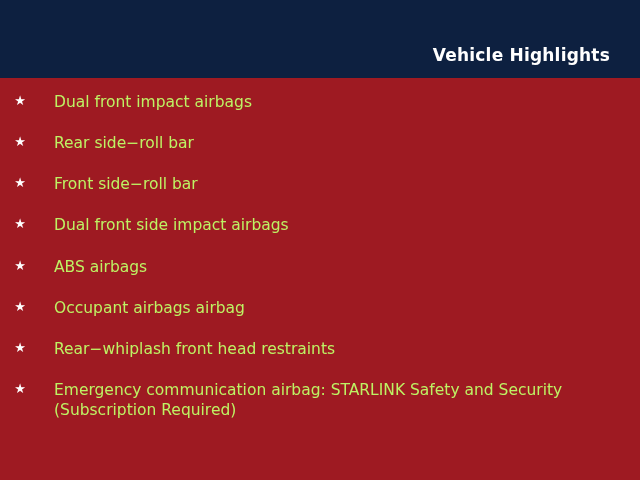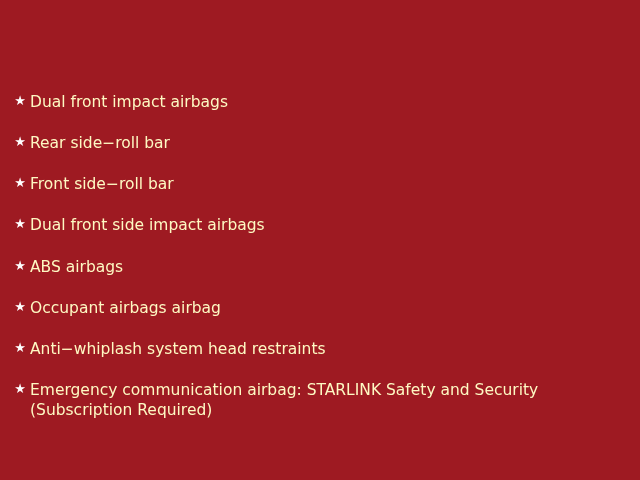--- a/index.html
+++ b/index.html
@@ -70,29 +70,33 @@
     flex: 0 0 auto;
     width: 20px;
     color: #ffffff;
     font-size: 13px;
     line-height: 1.45;
     text-align: center;
     user-select: none;
   }
   .hl-text {
     flex: 1 1 auto;
-    color: #fef9c3;
+    color: #bef264;
     padding-right: 20px;
+    margin-left: 24px;
   }
 </style>
 </head>
 <body>
 
 <div class="slide">
 
+  <div class="header">
+    <div class="header-title">Vehicle Highlights</div>
+  </div>
 
   <div class="body">
     <ul class="hl-list">
 
       <li class="hl-item">
         <span class="bullet">★</span>
         <span class="hl-text">Dual front impact airbags</span>
       </li>
 
       <li class="hl-item">
@@ -115,21 +119,21 @@
         <span class="hl-text">ABS airbags</span>
       </li>
 
       <li class="hl-item">
         <span class="bullet">★</span>
         <span class="hl-text">Occupant airbags airbag</span>
       </li>
 
       <li class="hl-item">
         <span class="bullet">★</span>
-        <span class="hl-text">Anti−whiplash system head restraints</span>
+        <span class="hl-text">Rear−whiplash front head restraints</span>
       </li>
 
       <li class="hl-item">
         <span class="bullet">★</span>
         <span class="hl-text">Emergency communication airbag: STARLINK Safety and Security (Subscription Required)</span>
       </li>
 
     </ul>
   </div>
 

